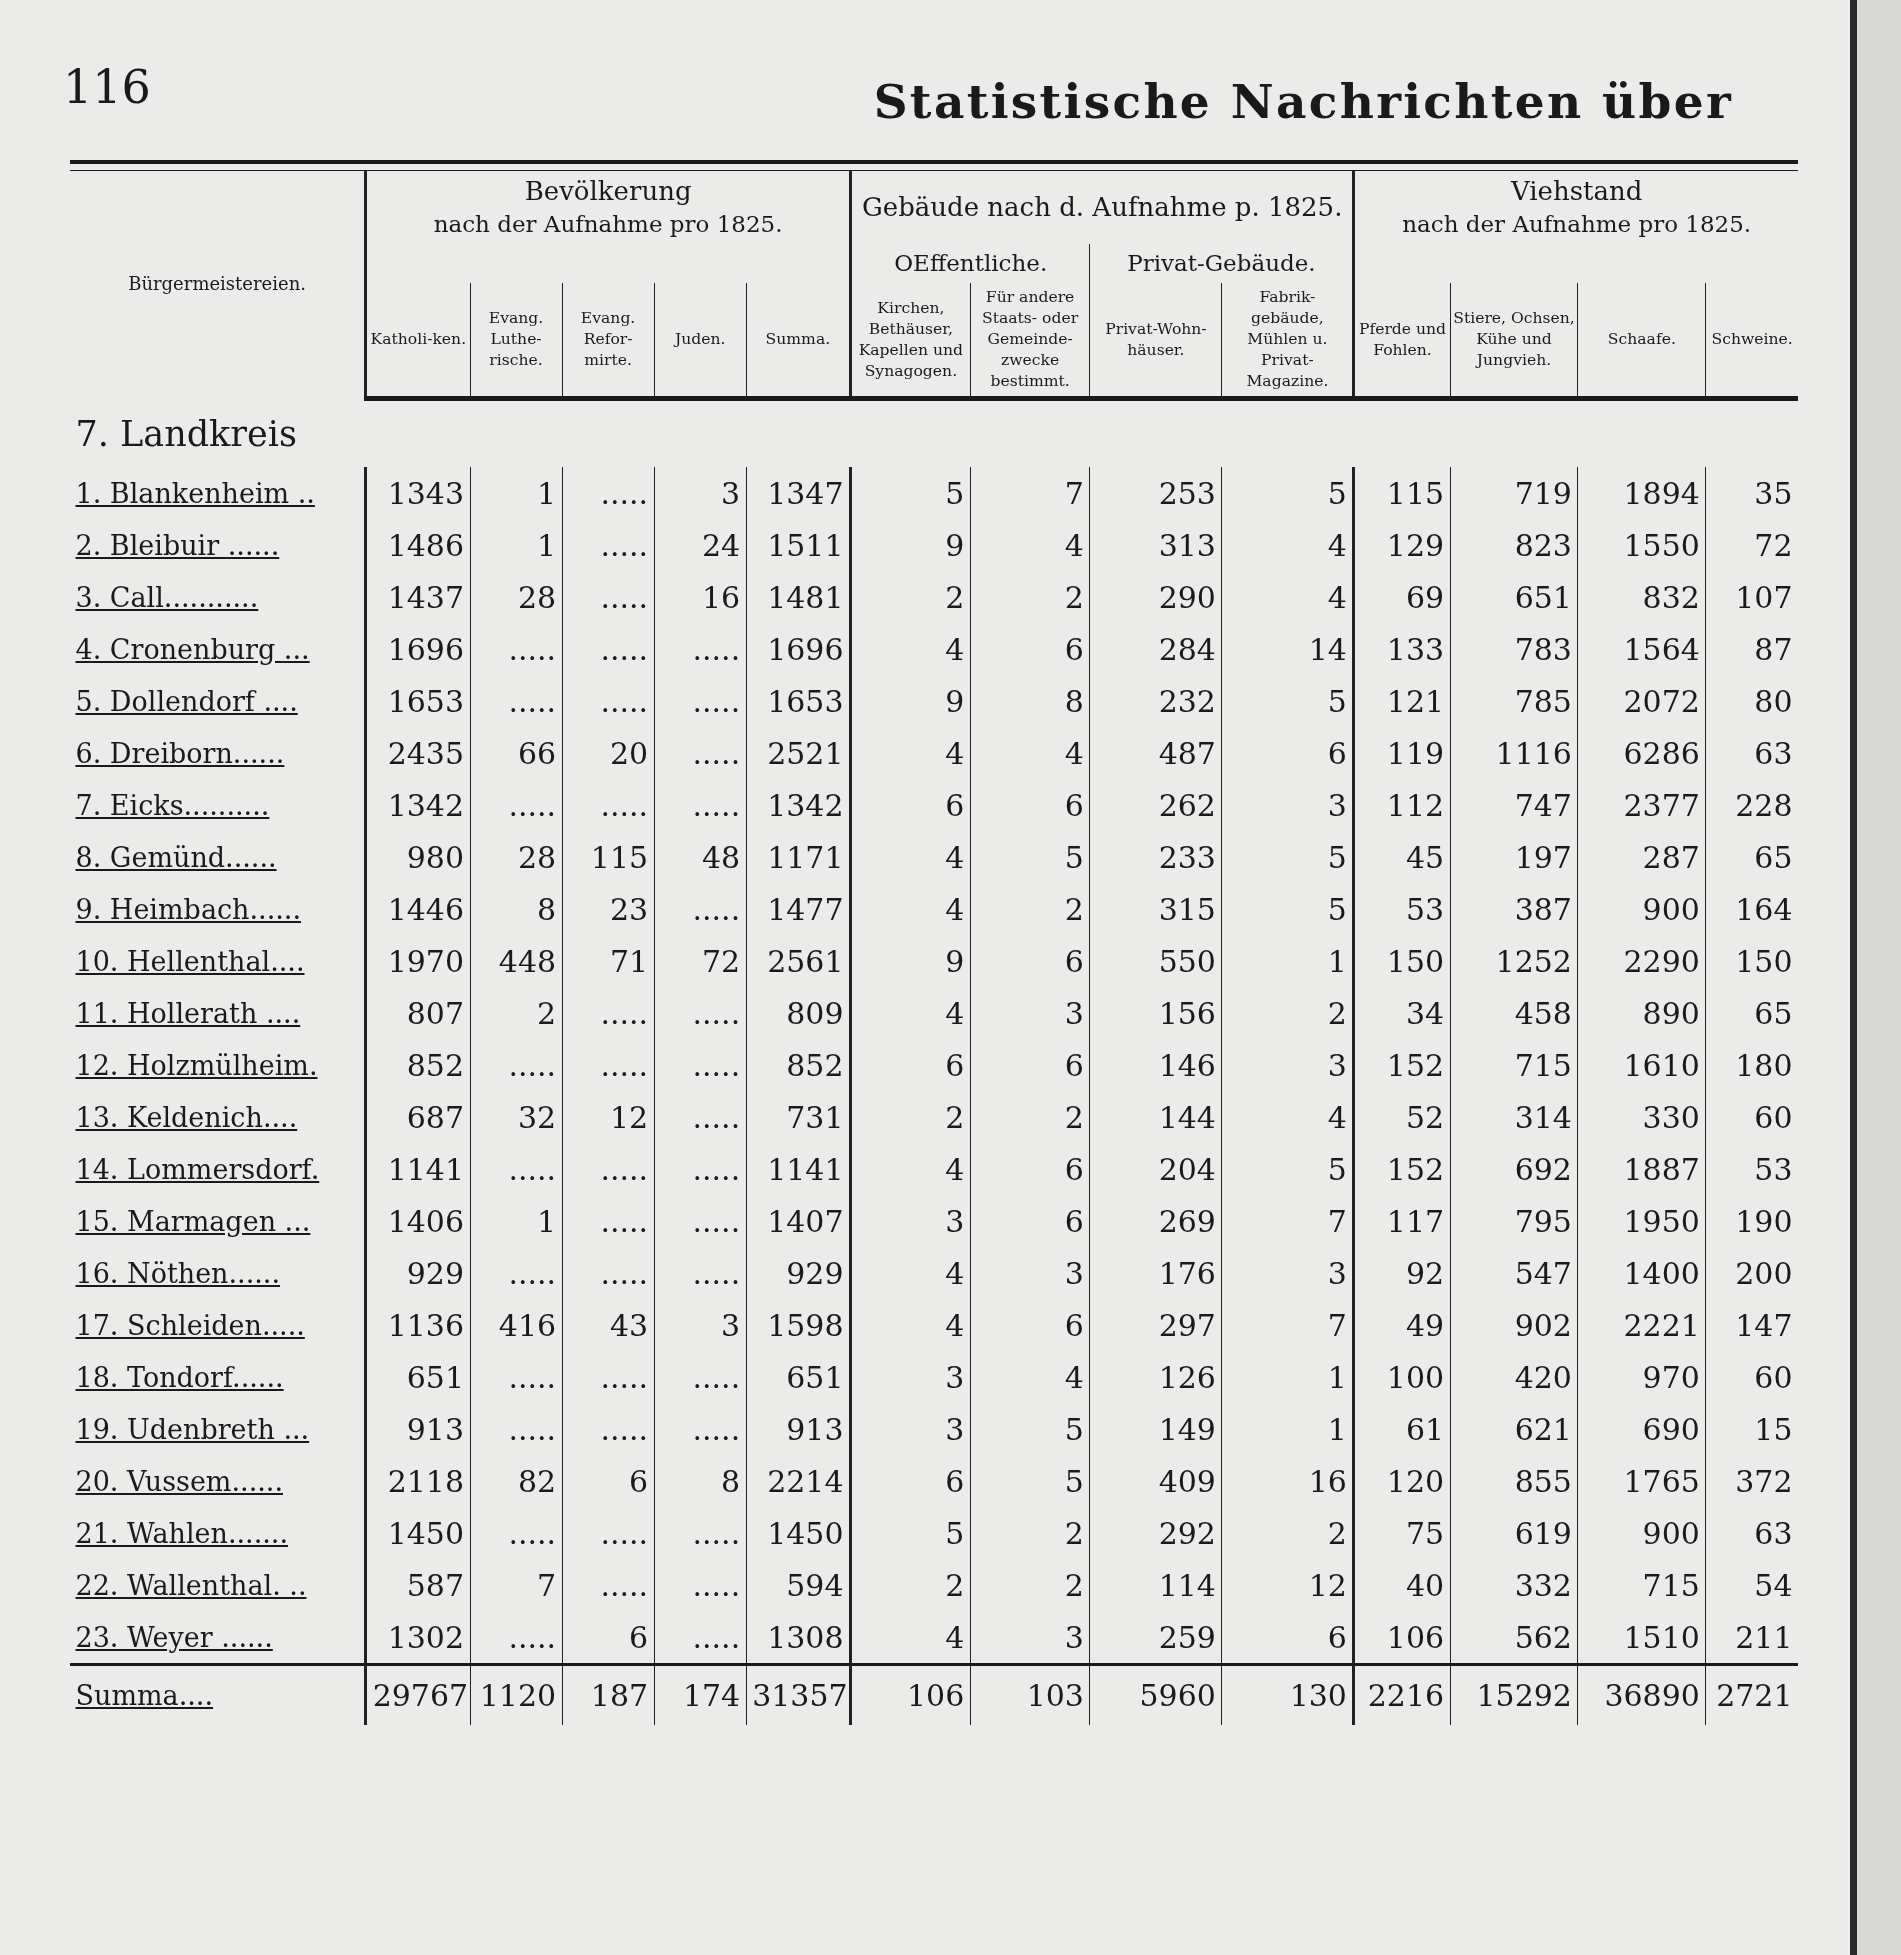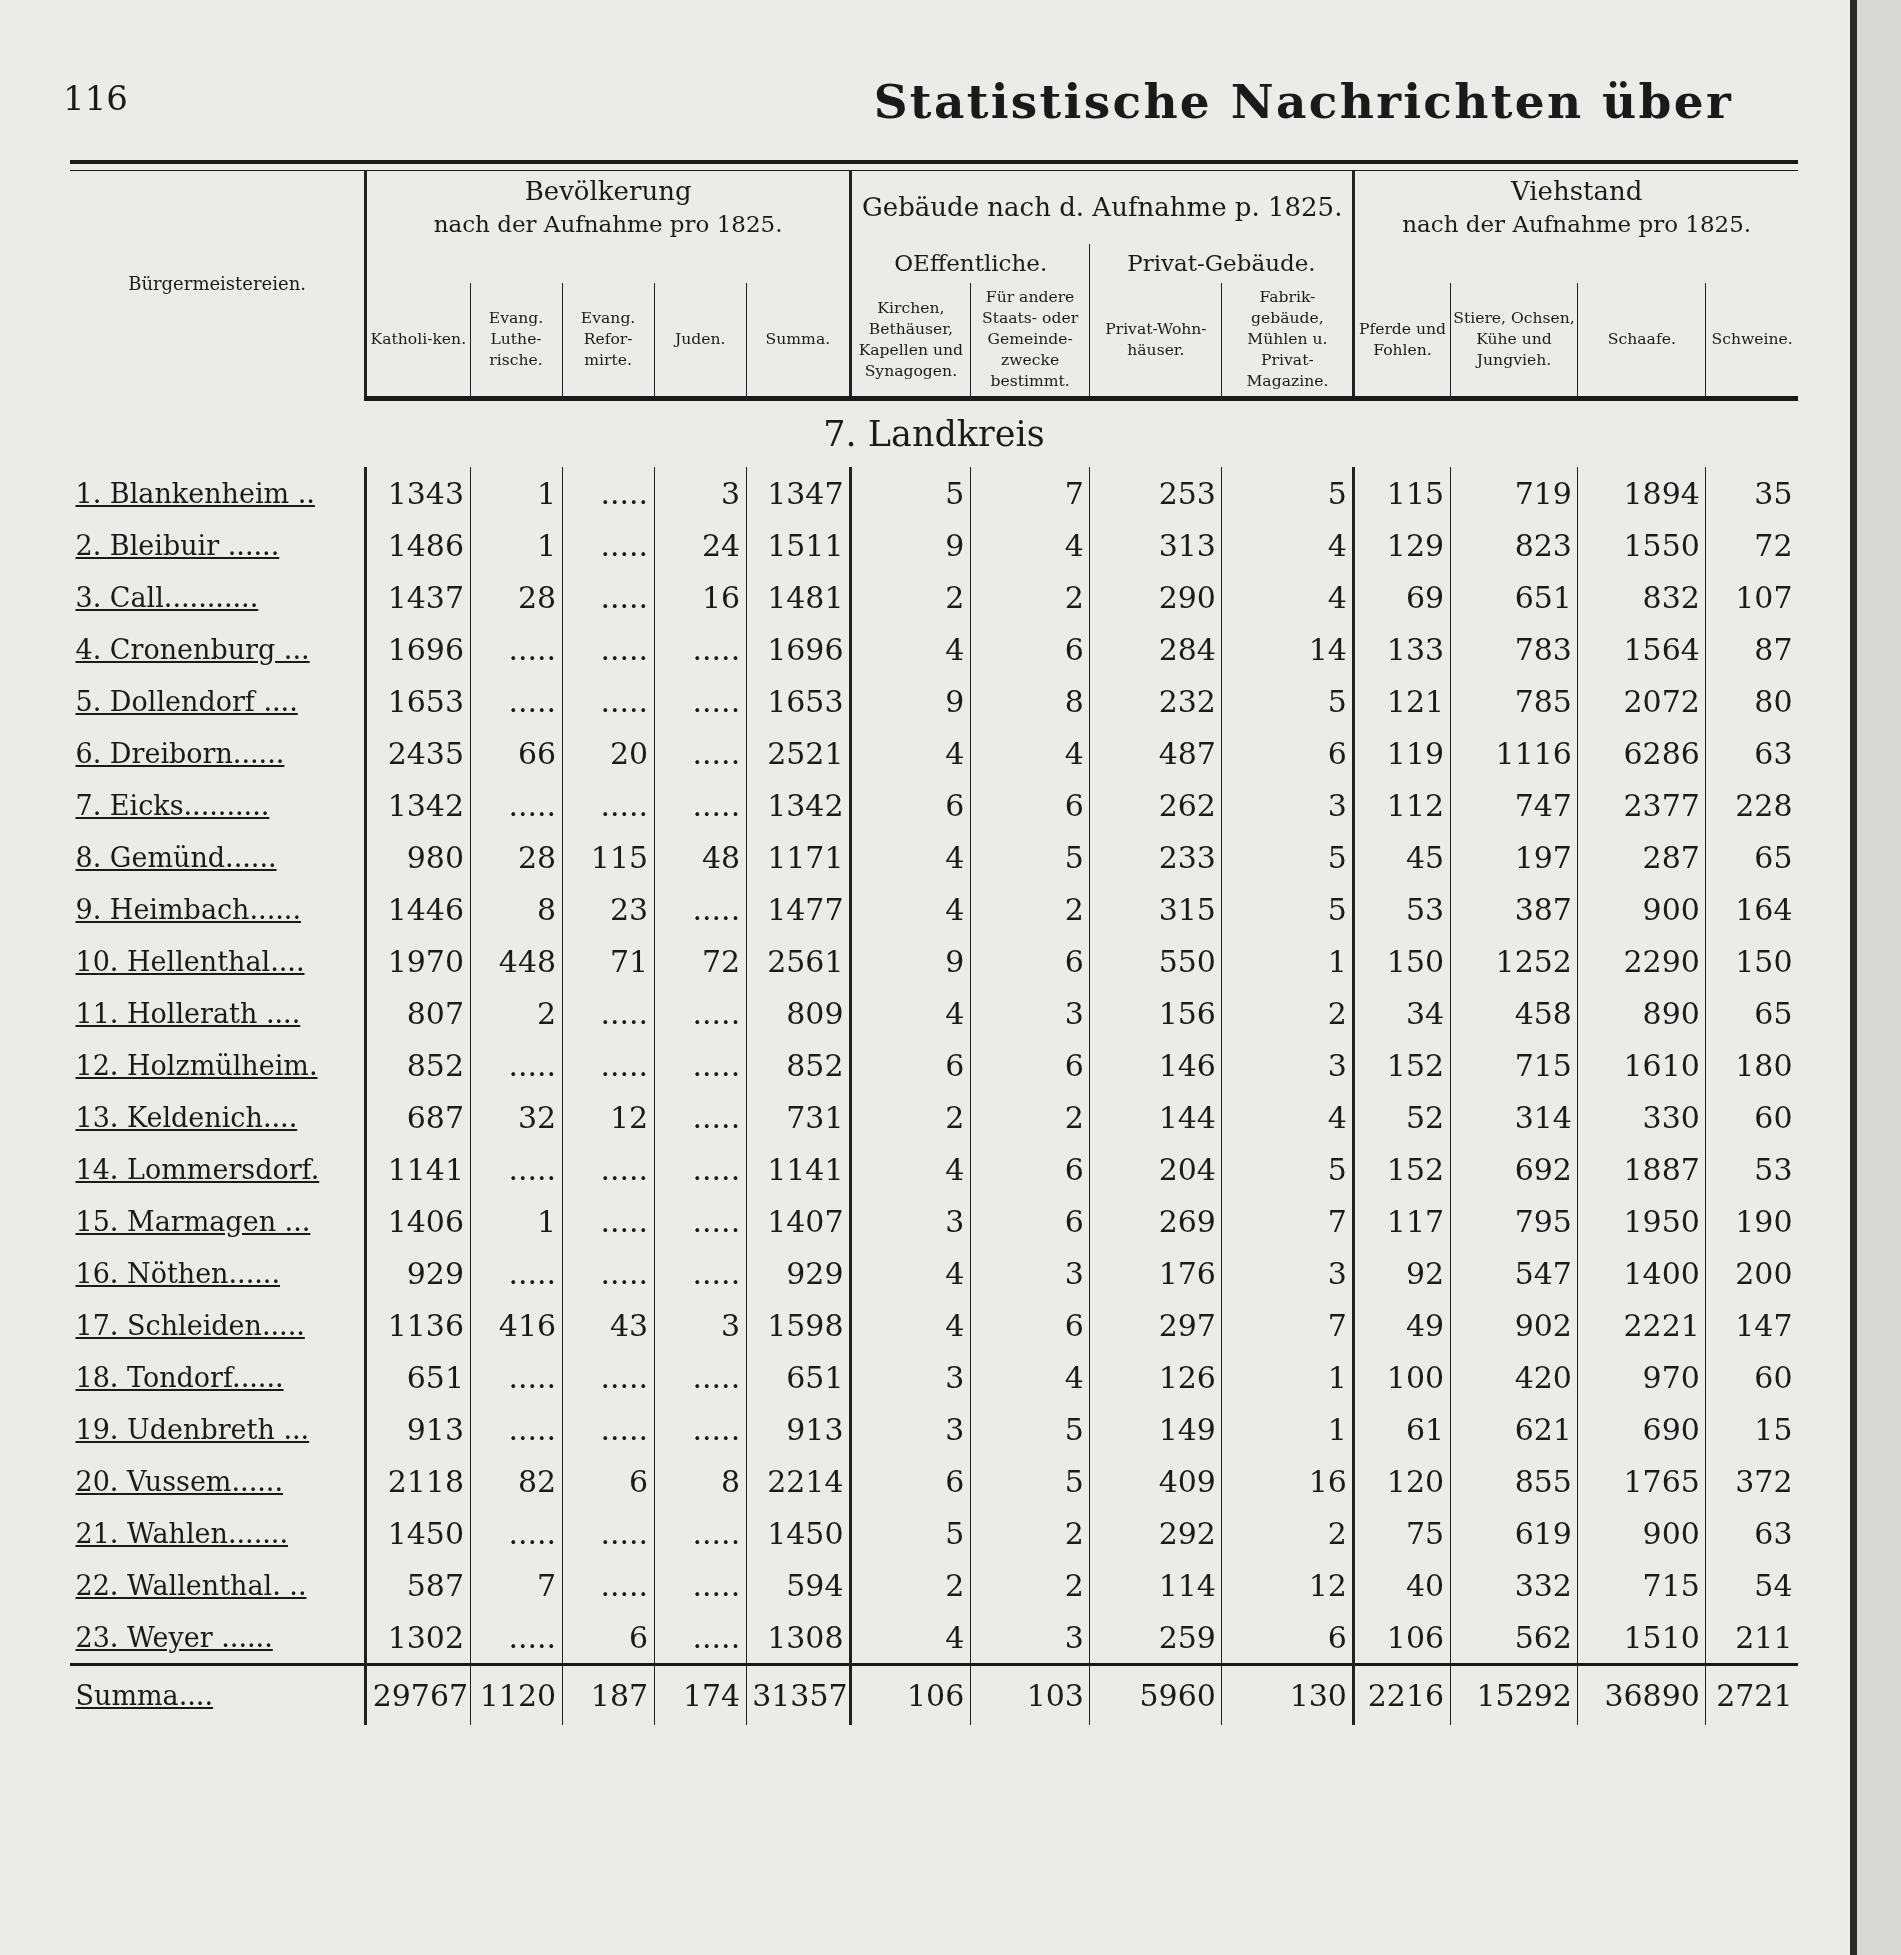--- a/index.html
+++ b/index.html
@@ -1,37 +1,37 @@
 <!DOCTYPE html>
 <html style="font-size:6.3px"><head>
 <meta charset="utf-8">
 <style>
   html,body{margin:0;padding:0;}
   body{width:1902px;height:2346px;background:#e9e9e7;position:relative;overflow:hidden;
        font-family:"DejaVu Serif",serif;color:#1a1a1a;}
   .page{position:absolute;left:0;top:0;width:1850px;height:2346px;background:#ebebea;}
   .topbar{position:absolute;left:0;top:0;width:1902px;height:19px;background:#1a1a1a;}
   .rightedge{position:absolute;left:1850px;top:0;width:52px;height:2346px;background:#d8d8d6;border-left:7px solid #2a2a2a;}
-  .pageno{position:absolute;left:63px;top:78px;font-size:34px;font-family:"DejaVu Serif",serif;}
+  .pageno{position:absolute;left:63px;top:60px;font-size:46px;font-family:"DejaVu Serif",serif;}
   .runhead{position:absolute;right:117px;top:74px;font-size:47px;font-family:"DejaVu Serif",serif;font-weight:bold;letter-spacing:2.3px;}
   .tablewrap{position:absolute;left:70px;top:160px;width:1728px;}
   .rule-top{height:5.5px;border-top:4.7px solid #1a1a1a;border-bottom:1.6px solid #1a1a1a;}
   table{border-collapse:collapse;width:100%;table-layout:fixed;}
   th,td{font-weight:normal;text-align:center;vertical-align:middle;}
   th{font-size:18px;line-height:1.35;padding:3.9px 2.3px;}
   thead .grp{font-size:26px;}
   thead .sub{font-size:23px;}
   thead .col{font-size:15.6px;}
   td{font-size:30px;height:52px;padding:0 5.5px;}
   td.name{text-align:left;font-size:27px;white-space:nowrap;text-decoration:underline;}
   td.num{text-align:right;}
   .vl{border-left:1.6px solid #222;}
   .vlb{border-left:3.1px solid #222;}
   thead tr.last th{border-bottom:5.5px solid #1a1a1a;}
-  tr.section td{height:66px;font-size:35px;text-align:center;}
+  tr.section td{height:66px;font-size:35px;text-align:left;}
   tr.sum td{border-top:3.1px solid #1a1a1a;height:59px;margin-left:27px;}
 </style>
 </head>
 <body>
 
 <div class="topbar"></div>
 <div class="page">
   <div class="pageno">116</div>
   <div class="runhead">Statistische Nachrichten über</div>
 

